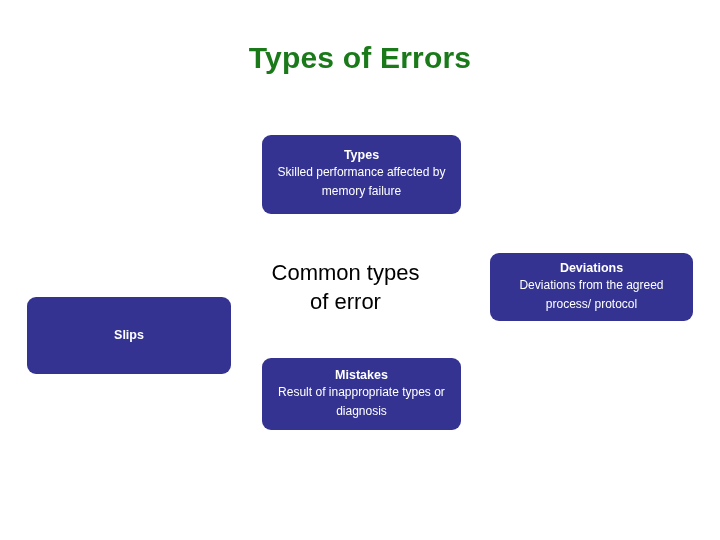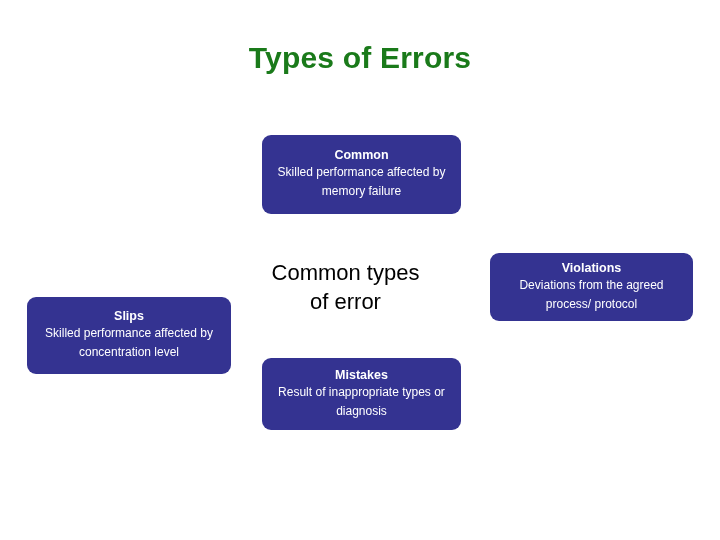--- a/index.html
+++ b/index.html
@@ -100,31 +100,30 @@
 </head>
 <body>
 
 <div id="slide">
 
   <div id="page-title">Types of Errors</div>
 
   <div id="diagram">
 
     <div class="node-box" id="node-lapses">
-      <div class="node-title">Common</div>
+      <div class="node-title">Types</div>
       <div class="node-desc">Skilled performance affected by memory failure</div>
     </div>
 
     <div class="node-box" id="node-slips">
       <div class="node-title">Slips</div>
-      <div class="node-desc">Skilled performance affected by concentration level</div>
     </div>
 
     <div class="node-box" id="node-violations">
-      <div class="node-title">Violations</div>
+      <div class="node-title">Deviations</div>
       <div class="node-desc">Deviations from the agreed process/ protocol</div>
     </div>
 
     <div class="node-box" id="node-mistakes">
       <div class="node-title">Mistakes</div>
       <div class="node-desc">Result of inappropriate types or diagnosis</div>
     </div>
 
     <div id="center-label">
       <div>

